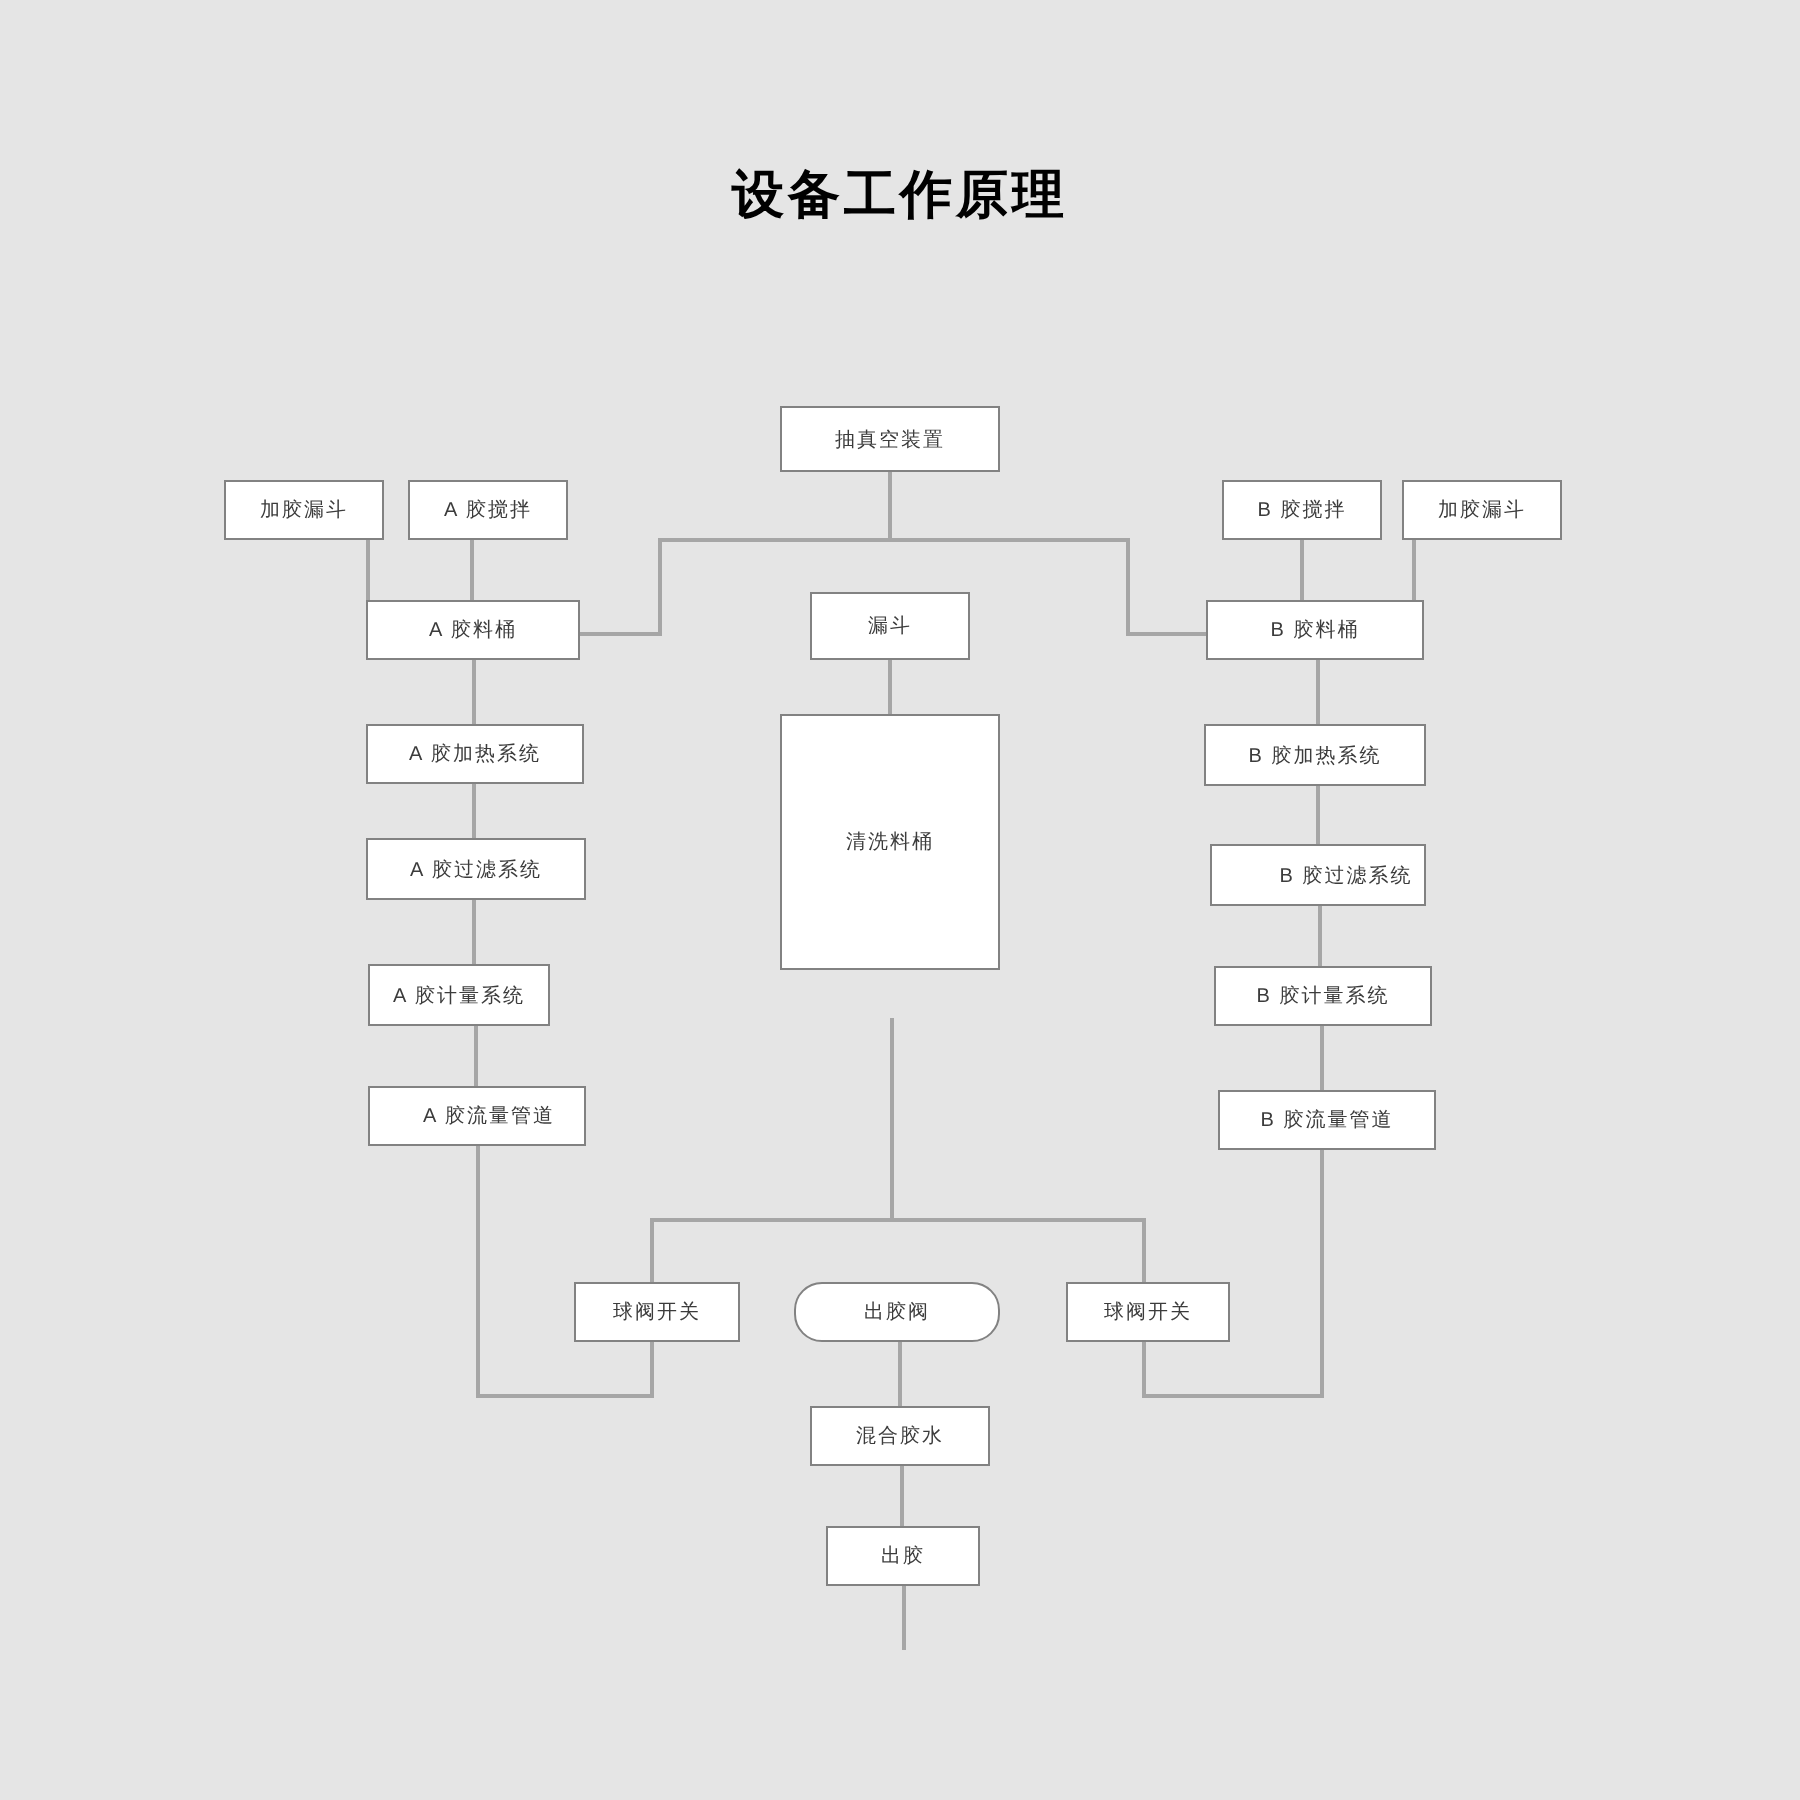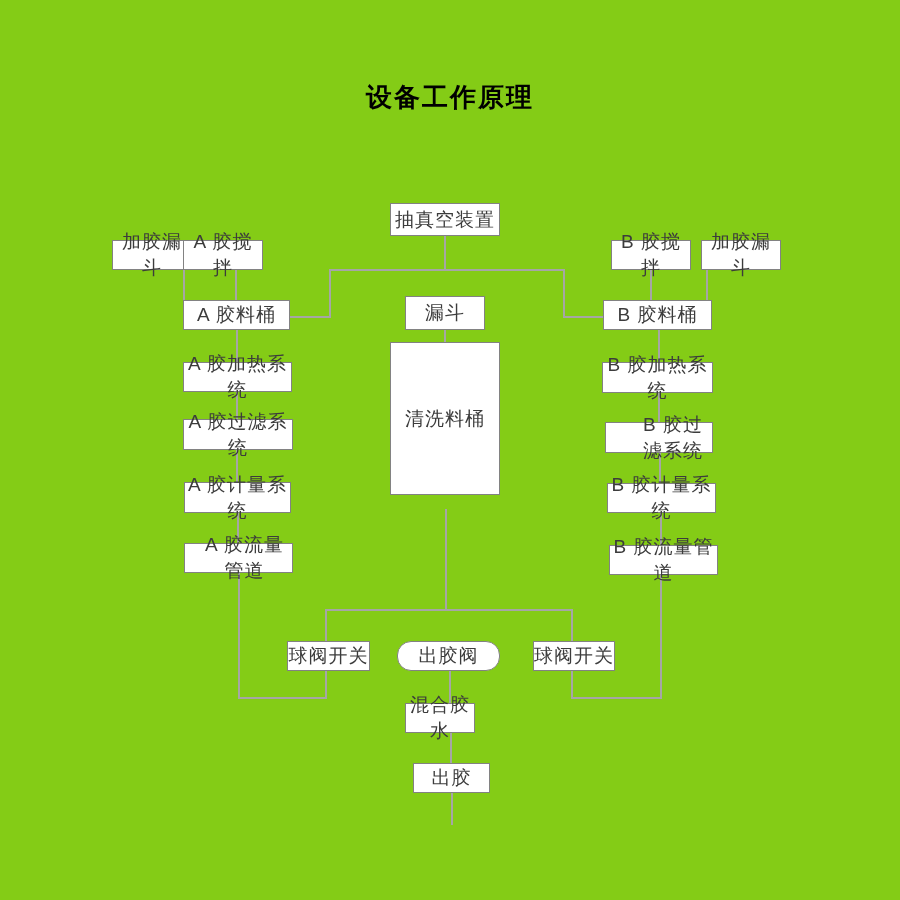--- a/index.html
+++ b/index.html
@@ -1,20 +1,20 @@
 <!DOCTYPE html>
 <html><head>
 <meta charset="utf-8">
 <style>
   html, body { margin: 0; padding: 0; background: #ffffff; }
   #canvas {
     position: relative;
     width: 900px;
     height: 900px;
-    background: #84cc16;
+    background: #e5e5e5;
     font-family: "Liberation Sans", "DejaVu Sans", sans-serif;
     overflow: hidden;
   }
   .page-title {
     position: absolute;
     left: 0; top: 80px;
     width: 900px;
     text-align: center;
     font-size: 26px;
     font-weight: bold;
@@ -22,21 +22,21 @@
     letter-spacing: 2px;
   }
   .node {
     position: absolute;
     box-sizing: border-box;
     border: 1.5px solid #828282;
     background: #ffffff;
     display: flex;
     align-items: center;
     justify-content: center;
-    font-size: 19px;
+    font-size: 10px;
     color: #3c3c3c;
     letter-spacing: 1px;
     text-align: center;
     z-index: 2;
   }
   .line {
     position: absolute;
     background: #a6a6a6;
     z-index: 1;
   }
@@ -93,40 +93,40 @@
   <div class="line h" style="left:571px; top:697px; width:91px;"></div>
   <div class="line v" style="left:571px; top:670px; height:29px;"></div>
 
   <div class="line v" style="left:449px; top:670px; height:34px;"></div>
   <div class="line v" style="left:450px; top:732px; height:32px;"></div>
   <div class="line v" style="left:451px; top:792px; height:33px;"></div>
 
   <div class="node" style="left:390px; top:203px; width:110px; height:33px;">抽真空装置</div>
 
   <div class="node" style="left:112px; top:240px; width:80px; height:30px;">加胶漏斗</div>
-  <div class="node" style="left:183px; top:240px; width:80px; height:30px;">A 胶搅拌</div>
+  <div class="node" style="left:204px; top:240px; width:80px; height:30px;">A 胶搅拌</div>
   <div class="node" style="left:611px; top:240px; width:80px; height:30px;">B 胶搅拌</div>
   <div class="node" style="left:701px; top:240px; width:80px; height:30px;">加胶漏斗</div>
 
   <div class="node" style="left:183px; top:300px; width:107px; height:30px;">A 胶料桶</div>
   <div class="node" style="left:405px; top:296px; width:80px; height:34px;">漏斗</div>
   <div class="node" style="left:603px; top:300px; width:109px; height:30px;">B 胶料桶</div>
 
   <div class="node" style="left:183px; top:362px; width:109px; height:30px;">A 胶加热系统</div>
   <div class="node" style="left:183px; top:419px; width:110px; height:31px;">A 胶过滤系统</div>
-  <div class="node" style="left:184px; top:482px; width:107px; height:31px;">A 胶计量系统</div>
+  <div class="node" style="left:184px; top:482px; width:91px; height:31px;">A 胶计量系统</div>
   <div class="node" style="left:184px; top:543px; width:109px; height:30px;padding-left:12px;">A 胶流量管道</div>
 
-  <div class="node" style="left:390px; top:342px; width:110px; height:153px;">清洗料桶</div>
+  <div class="node" style="left:390px; top:357px; width:110px; height:128px;">清洗料桶</div>
 
   <div class="node" style="left:602px; top:362px; width:111px; height:31px;">B 胶加热系统</div>
   <div class="node" style="left:605px; top:422px; width:108px; height:31px;padding-left:28px;">B 胶过滤系统</div>
   <div class="node" style="left:607px; top:483px; width:109px; height:30px;">B 胶计量系统</div>
   <div class="node" style="left:609px; top:545px; width:109px; height:30px;">B 胶流量管道</div>
 
   <div class="node" style="left:287px; top:641px; width:83px; height:30px;">球阀开关</div>
   <div class="node" style="left:397px; top:641px; width:103px; height:30px;border-radius:14px;">出胶阀</div>
   <div class="node" style="left:533px; top:641px; width:82px; height:30px;">球阀开关</div>
 
-  <div class="node" style="left:405px; top:703px; width:70px; height:30px;">混合胶水</div>
+  <div class="node" style="left:405px; top:703px; width:90px; height:30px;">混合胶水</div>
   <div class="node" style="left:413px; top:763px; width:77px; height:30px;">出胶</div>
 
 </div>
 
 </body></html>

